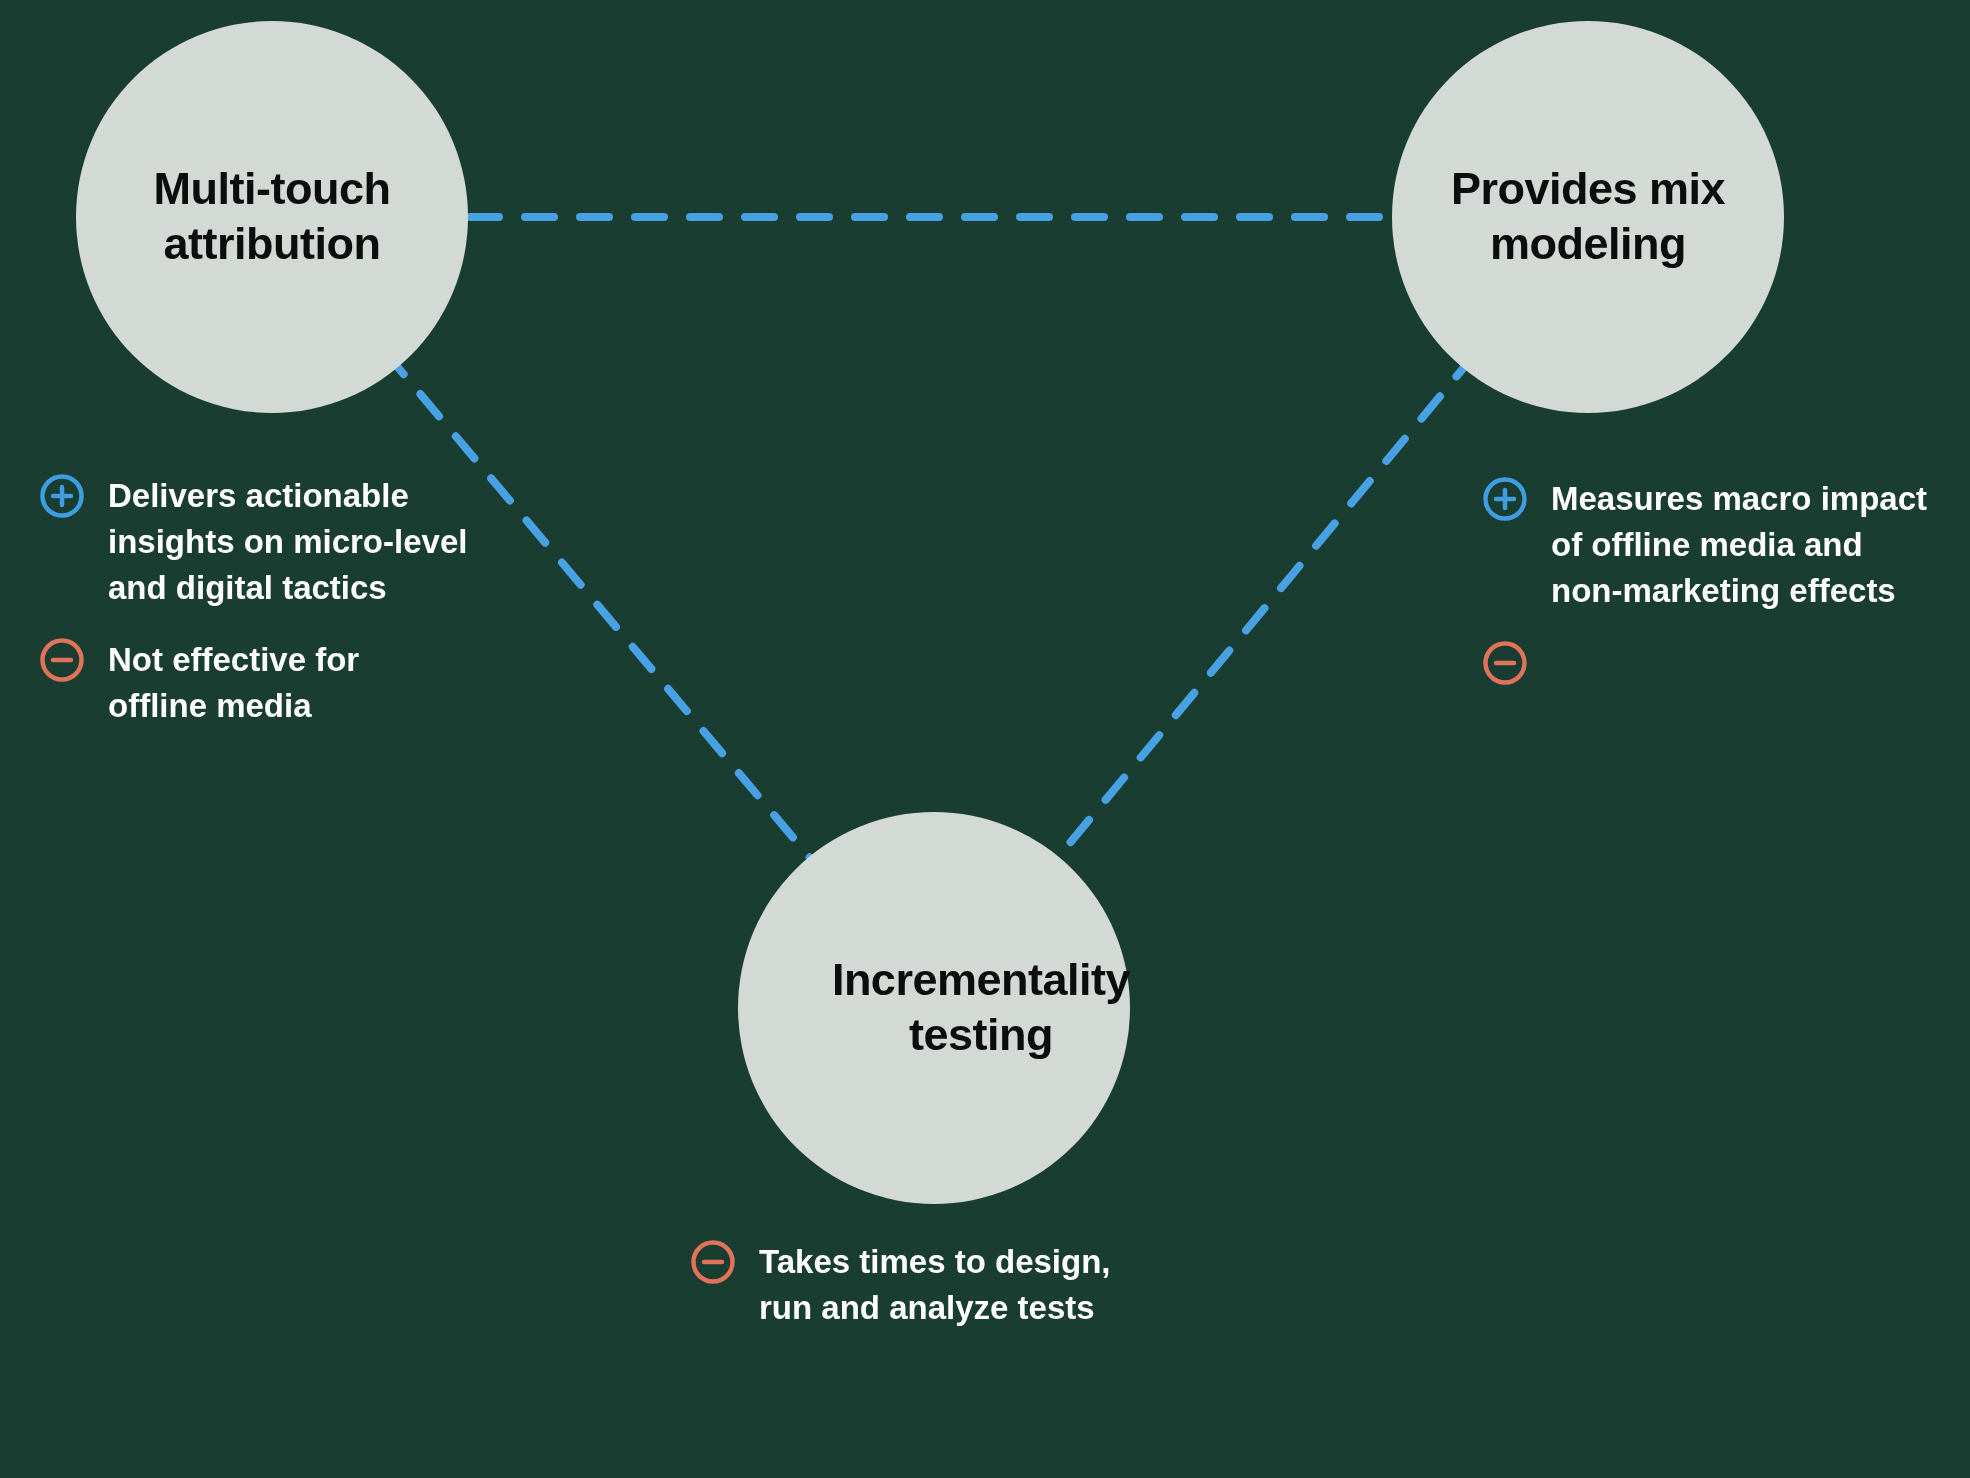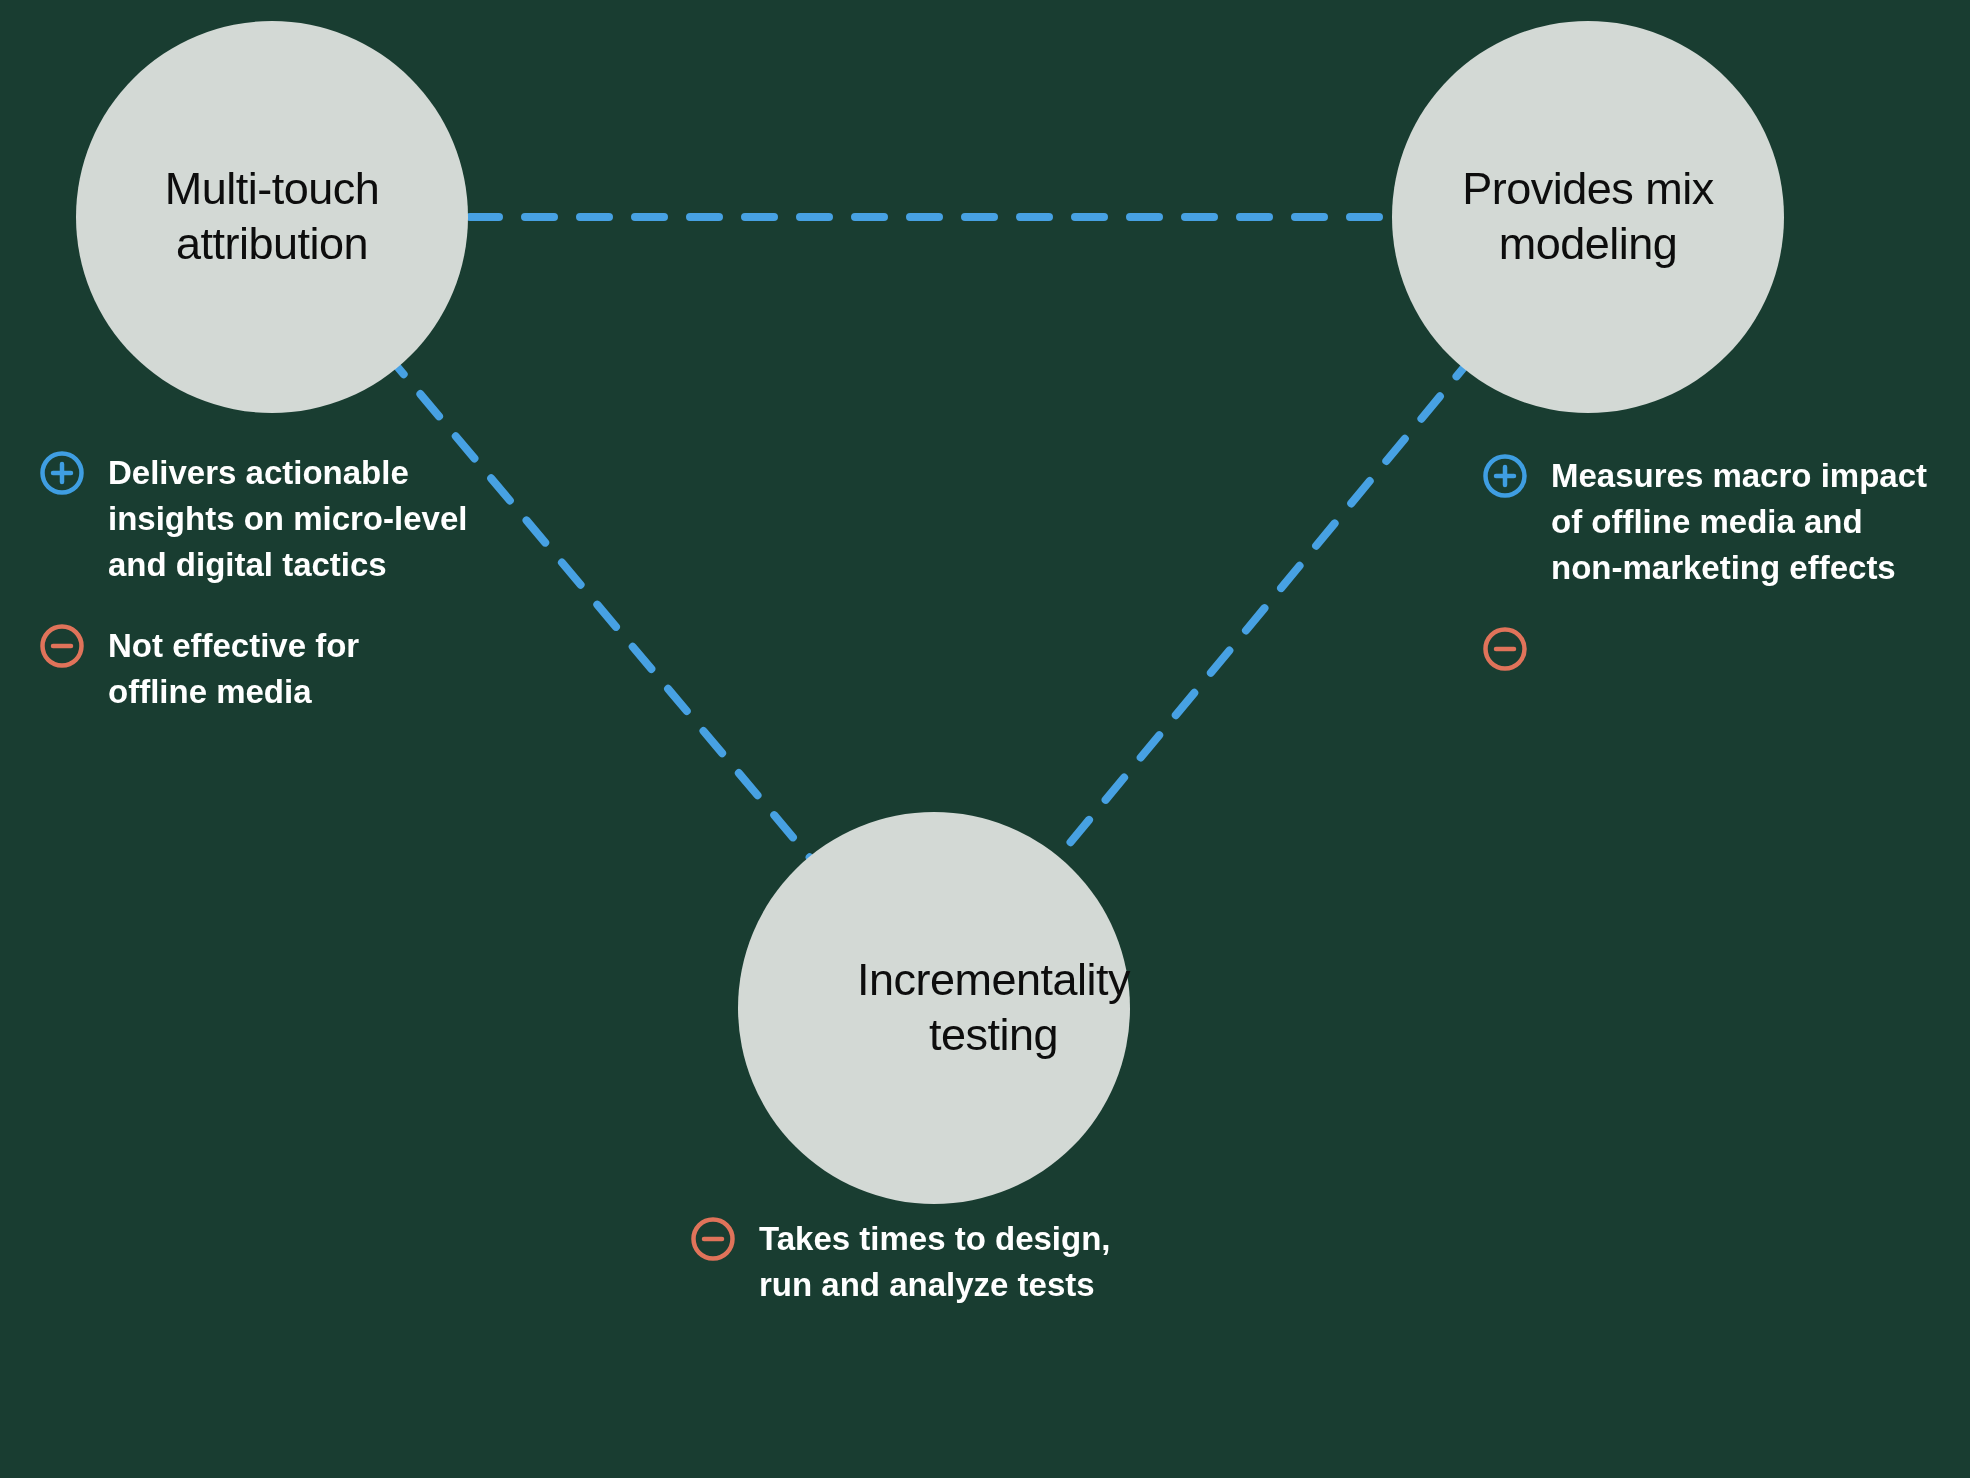--- a/index.html
+++ b/index.html
@@ -30,32 +30,33 @@
     align-items: center;
     justify-content: center;
   }
   .node-mta { left: 76px;   top: 21px; }
   .node-mmm { left: 1392px; top: 21px; }
   .node-inc { left: 738px;  top: 812px; justify-content: flex-end; }
 
   .node-label {
     font-size: 45px;
     line-height: 1.22;
-    font-weight: 400;
+    font-weight: 700;
     color: #0d0d0d;
     letter-spacing: -0.5px;
     text-align: center;
     white-space: pre-line;
   }
 
   .bullets {
     position: absolute;
     display: flex;
     flex-direction: column;
-    gap: 35px;
+    gap: 26px;
+    margin-top: 23px;
   }
   .bullets-mta { left: 40px;   top: 450px;  width: 490px; }
   .bullets-mmm { left: 1483px; top: 453px;  width: 480px; }
   .bullets-inc { left: 691px;  top: 1216px; width: 470px; }
 
   .bullet {
     display: flex;
     align-items: flex-start;
     gap: 24px;
   }

